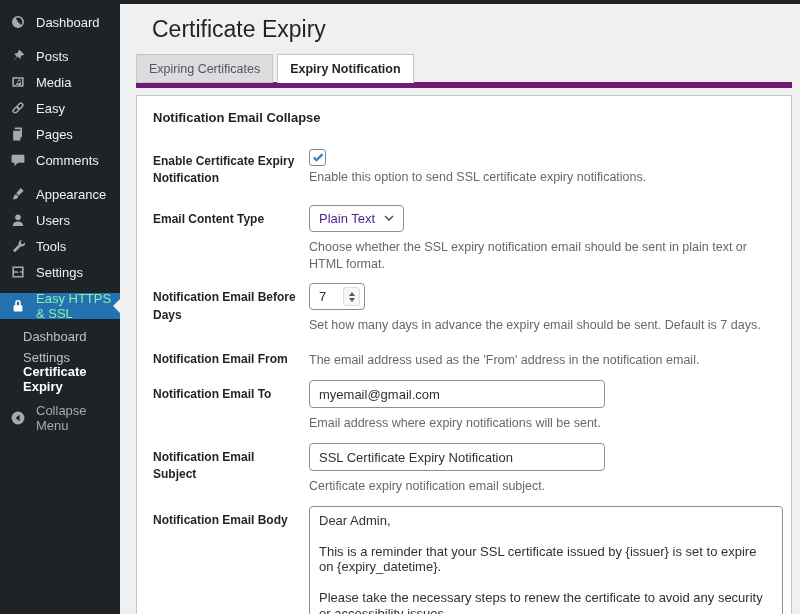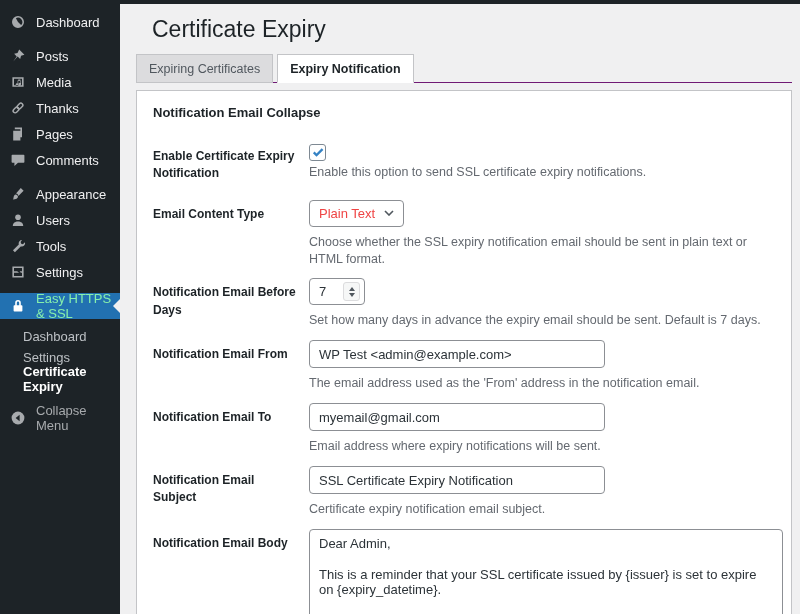--- a/index.html
+++ b/index.html
@@ -29,21 +29,21 @@
   }
   .submenu { padding:7px 0 2px; }
   .submenu-item { height:21px; display:flex; align-items:center; padding-left:23px; color:#bcc0c4; font-size:13px; cursor:pointer; }
   .submenu-item.active { color:#fff; font-weight:bold; }
   .collapse-item { margin-top:14px; }
 
   
   .content { position:absolute; left:120px; top:0; width:680px; height:614px; background:#f0f0f1; }
   .page-title { margin:15px 0 0 32px; font-size:23px; font-weight:400; color:#1d2327; line-height:1.3; }
 
-  .tabbar { margin:9px 8px 0 16px; border-bottom:1px solid #701a75; padding-left:0; }
+  .tabbar { margin:9px 8px 0 16px; border-bottom:6px solid #701a75; padding-left:0; }
   .tab {
     display:inline-block; padding:7px 12px 6px; font-size:12.5px; border:1px solid #c3c4c7;
     background:#dcdcde; color:#50575e; margin-bottom:-1px; margin-right:4px; cursor:pointer; position:relative;
   }
   .tab.active { background:#fff; color:#1d2327; font-weight:bold; border-bottom-color:#fff; z-index:2; }
 
   .panel {
     margin:7px 8px 0 16px; background:#fff; border:1px solid #c3c4c7;
     padding:8px 8px 40px 16px; min-height:620px;
   }
@@ -58,21 +58,21 @@
   
   .checkbox {
     width:17px; height:17px; border:1px solid #7e8993; border-radius:3px; background:#fff;
     display:flex; align-items:center; justify-content:center; margin-top:2px; cursor:pointer;
   }
   .checkbox svg { width:13px; height:13px; }
   .row-checkbox .description { margin-top:3px; }
 
   .select-box {
     display:inline-flex; align-items:center; gap:9px; height:27px; padding:0 9px 0 9px;
-    border:1px solid #8c8f94; border-radius:4px; background:#fff; color:#ef4444; font-size:13px; cursor:pointer;
+    border:1px solid #8c8f94; border-radius:4px; background:#fff; color:#4c1d95; font-size:13px; cursor:pointer;
   }
   .select-box .chev { width:10px; height:6px; display:block; }
 
   .number-box {
     display:inline-flex; align-items:center; width:56px; height:27px;
     border:1px solid #8c8f94; border-radius:4px; background:#fff; color:#2c3338;
   }
   .number-value { flex:1; padding-left:9px; font-size:13px; }
   .spinner {
     width:17px; height:19px; margin-right:4px; border-radius:3px; background:#f6f7f7; border:1px solid #dcdcde;
@@ -125,21 +125,21 @@
     </div>
     <div class="menu-item">
       <span class="mi-icon">
         <svg viewBox="0 0 20 20">
             <g transform="rotate(-45 10 10)">
               <rect x="2.5" y="7.5" width="8" height="5" rx="2.5" fill="none" stroke="#a7aaad" stroke-width="1.8"></rect>
               <rect x="9.5" y="7.5" width="8" height="5" rx="2.5" fill="none" stroke="#a7aaad" stroke-width="1.8"></rect>
             </g>
           </svg>
       </span>
-      <span>Thanks</span>
+      <span>Easy</span>
     </div>
     <div class="menu-item">
       <span class="mi-icon">
         <svg viewBox="0 0 20 20">
             <path d="M6 2h9v12h-2V4H6zm-2 4h9v12H4z"></path>
           </svg>
       </span>
       <span>Pages</span>
     </div>
     <div class="menu-item">
@@ -263,21 +263,20 @@
             <span class="chev-down"></span>
           </span>
         </div>
         <div class="description">Set how many days in advance the expiry email should be sent. Default is 7 days.</div>
       </div>
     </div>
 
     <div class="row">
       <div class="row-label">Notification Email From</div>
       <div class="row-field">
-        <input type="text" class="text-input" value="WP Test &lt;admin@example.com&gt;" style="">
         <div class="description">The email address used as the 'From' address in the notification email.</div>
       </div>
     </div>
 
     <div class="row">
       <div class="row-label">Notification Email To</div>
       <div class="row-field">
         <input type="text" class="text-input" value="myemail@gmail.com" style="">
         <div class="description">Email address where expiry notifications will be sent.</div>
       </div>

